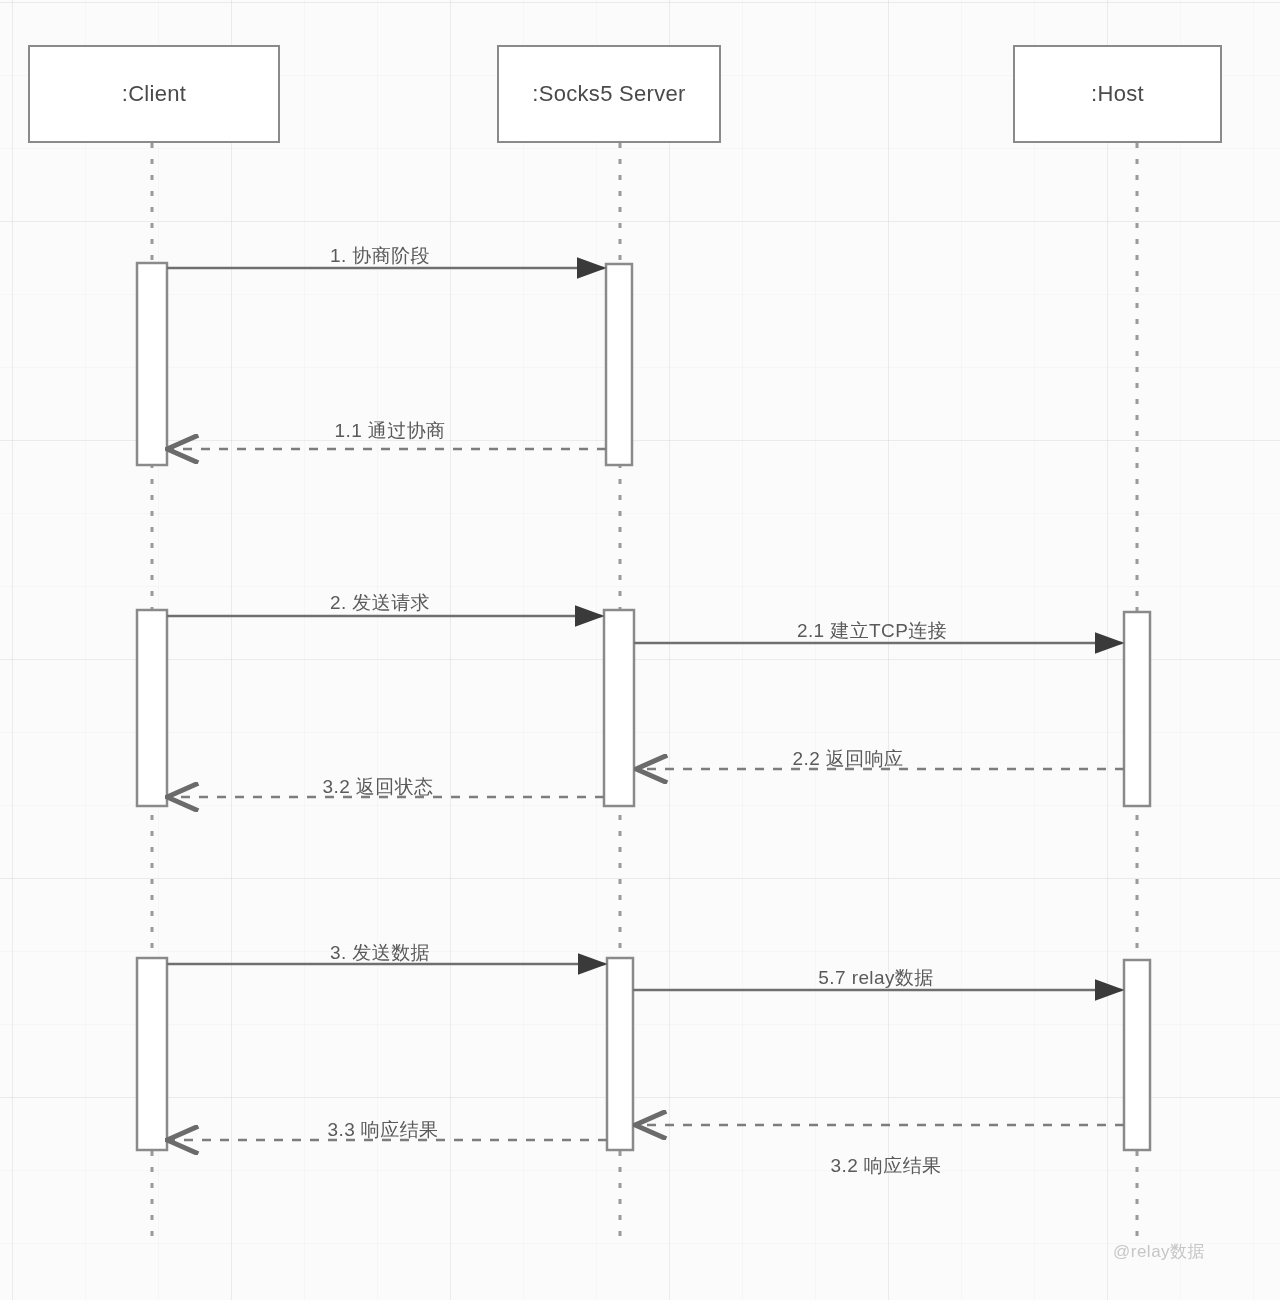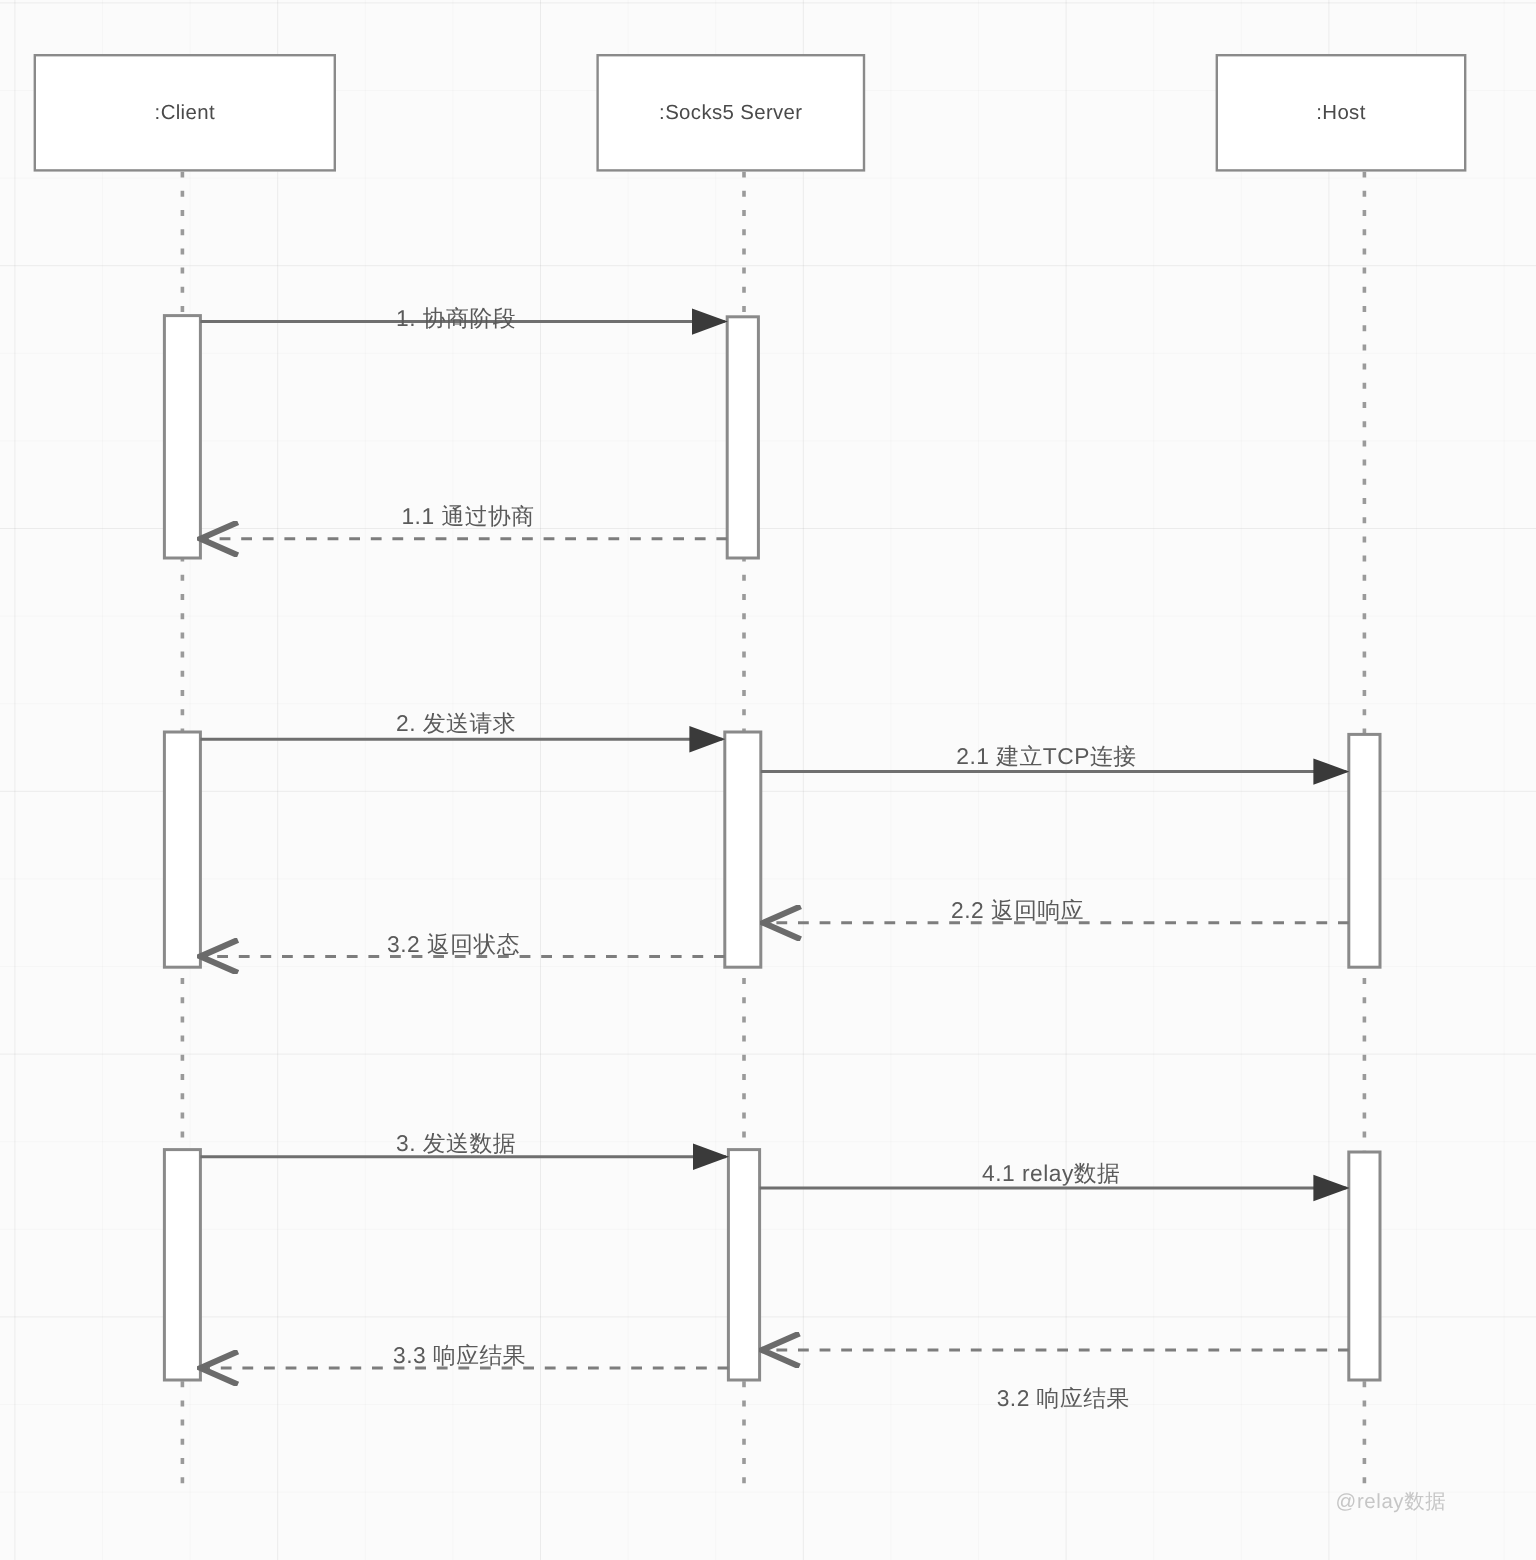--- a/index.html
+++ b/index.html
@@ -30,21 +30,21 @@
   .lifeline-header {
     position: absolute;
     box-sizing: border-box;
     background: #ffffff;
     border: 2px solid #8a8a8a;
     display: flex;
     align-items: center;
     justify-content: center;
   }
   .lifeline-header .title {
-    font-size: 17px;
+    font-size: 22px;
     color: #4a4a4a;
     letter-spacing: 0.3px;
     white-space: nowrap;
   }
   .msg-label {
     position: absolute;
     font-size: 19px;
     color: #5a5a5a;
     white-space: nowrap;
     transform: translateX(-50%);
@@ -106,27 +106,27 @@
         <span class="title">:Client</span>
       </div>
       <div class="lifeline-header" style="left: 497px; top: 45px; width: 224px; height: 98px; border-color: rgb(138, 138, 138);">
         <span class="title">:Socks5 Server</span>
       </div>
       <div class="lifeline-header" style="left: 1013px; top: 45px; width: 209px; height: 98px; border-color: rgb(138, 138, 138);">
         <span class="title">:Host</span>
       </div>
     </div>
   <div id="message-labels">
-      <div class="msg-label" style="left: 380px; top: 253px;">1. 协商阶段</div>
+      <div class="msg-label" style="left: 380px; top: 243px;">1. 协商阶段</div>
       <div class="msg-label" style="left: 390px; top: 418px;">1.1 通过协商</div>
       <div class="msg-label" style="left: 380px; top: 590px;">2. 发送请求</div>
       <div class="msg-label" style="left: 872px; top: 618px;">2.1 建立TCP连接</div>
       <div class="msg-label" style="left: 848px; top: 746px;">2.2 返回响应</div>
       <div class="msg-label" style="left: 378px; top: 774px;">3.2 返回状态</div>
       <div class="msg-label" style="left: 380px; top: 940px;">3. 发送数据</div>
-      <div class="msg-label" style="left: 876px; top: 965px;">4.1 relay数据</div>
+      <div class="msg-label" style="left: 876px; top: 965px;">5.7 relay数据</div>
       <div class="msg-label" style="left: 886px; top: 1153px;">3.2 响应结果</div>
       <div class="msg-label" style="left: 383px; top: 1117px;">3.3 响应结果</div>
     </div>
 
   <div class="watermark" style="left: 1113px; top: 1240px;">@relay数据</div>
 
 </div>
 
 </body></html>

